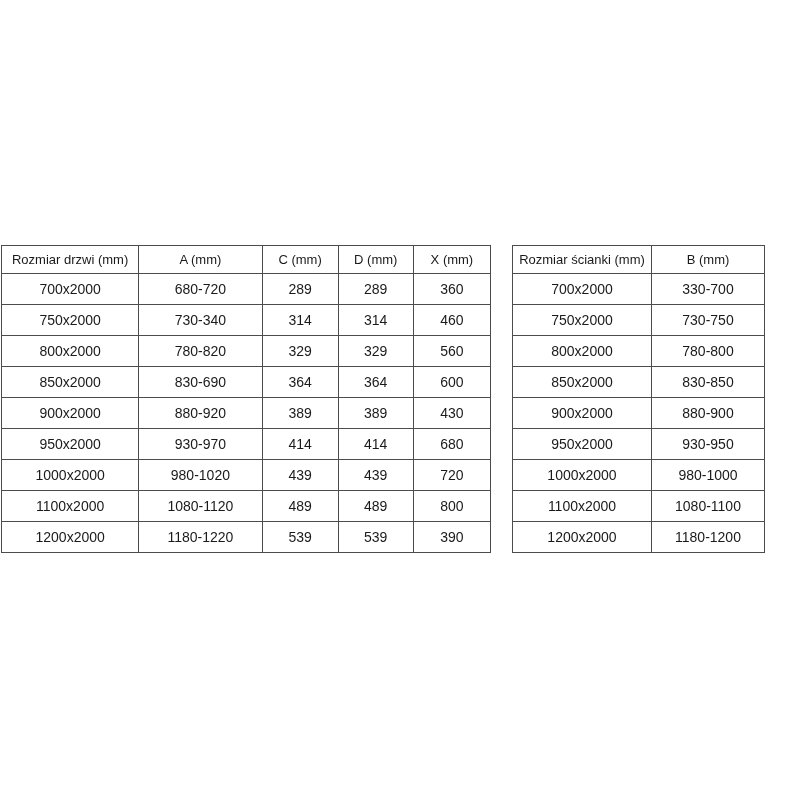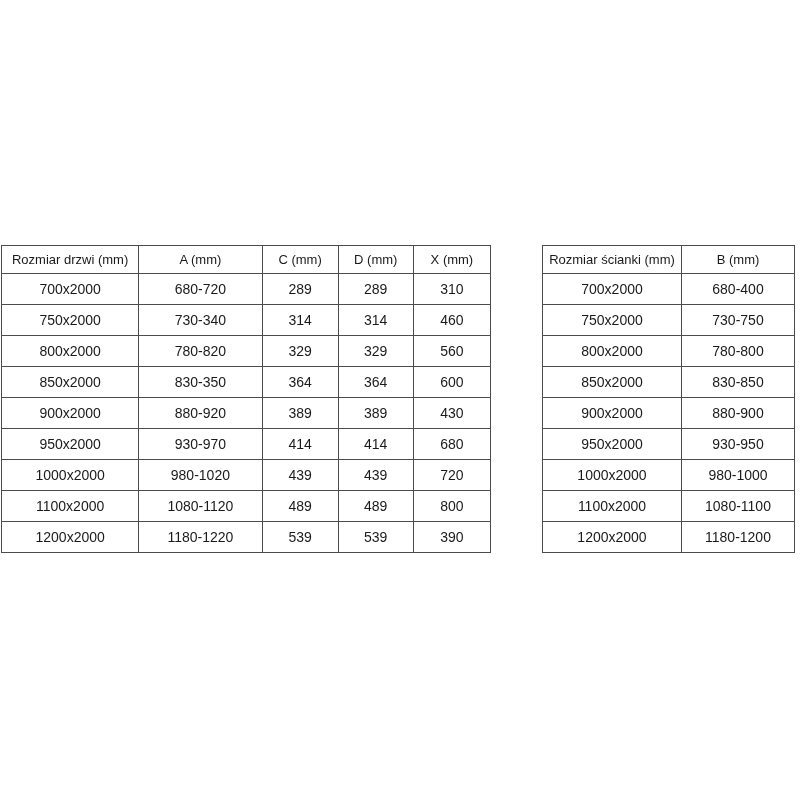--- a/index.html
+++ b/index.html
@@ -34,21 +34,21 @@
     font-size: 13px;
     font-weight: normal;
     height: 27px;
   }
   .size-table td {
     font-size: 14px;
     font-weight: normal;
     height: 30px;
   }
   #door-table { left: 1px;  top: 245px; width: 490px; }
-  #wall-table { left: 542px; top: 245px; width: 252px; }
+  #wall-table { left: 512px; top: 245px; width: 252px; }
 </style>
 </head>
 <body>
 
 <div class="page">
 
   <table class="size-table" id="door-table">
     <colgroup>
       <col style="width:137px">
         <col style="width:123px">
@@ -64,39 +64,39 @@
         <th>D (mm)</th>
         <th>X (mm)</th>
       </tr>
     </thead>
     <tbody>
       <tr>
         <td>700x2000</td>
         <td>680-720</td>
         <td>289</td>
         <td>289</td>
-        <td>310</td>
+        <td>360</td>
       </tr>
       <tr>
         <td>750x2000</td>
         <td>730-340</td>
         <td>314</td>
         <td>314</td>
         <td>460</td>
       </tr>
       <tr>
         <td>800x2000</td>
         <td>780-820</td>
         <td>329</td>
         <td>329</td>
         <td>560</td>
       </tr>
       <tr>
         <td>850x2000</td>
-        <td>830-350</td>
+        <td>830-690</td>
         <td>364</td>
         <td>364</td>
         <td>600</td>
       </tr>
       <tr>
         <td>900x2000</td>
         <td>880-920</td>
         <td>389</td>
         <td>389</td>
         <td>430</td>
@@ -139,21 +139,21 @@
     </colgroup>
     <thead>
       <tr>
         <th>Rozmiar ścianki (mm)</th>
         <th>B (mm)</th>
       </tr>
     </thead>
     <tbody>
       <tr>
         <td>700x2000</td>
-        <td>680-400</td>
+        <td>330-700</td>
       </tr>
       <tr>
         <td>750x2000</td>
         <td>730-750</td>
       </tr>
       <tr>
         <td>800x2000</td>
         <td>780-800</td>
       </tr>
       <tr>

